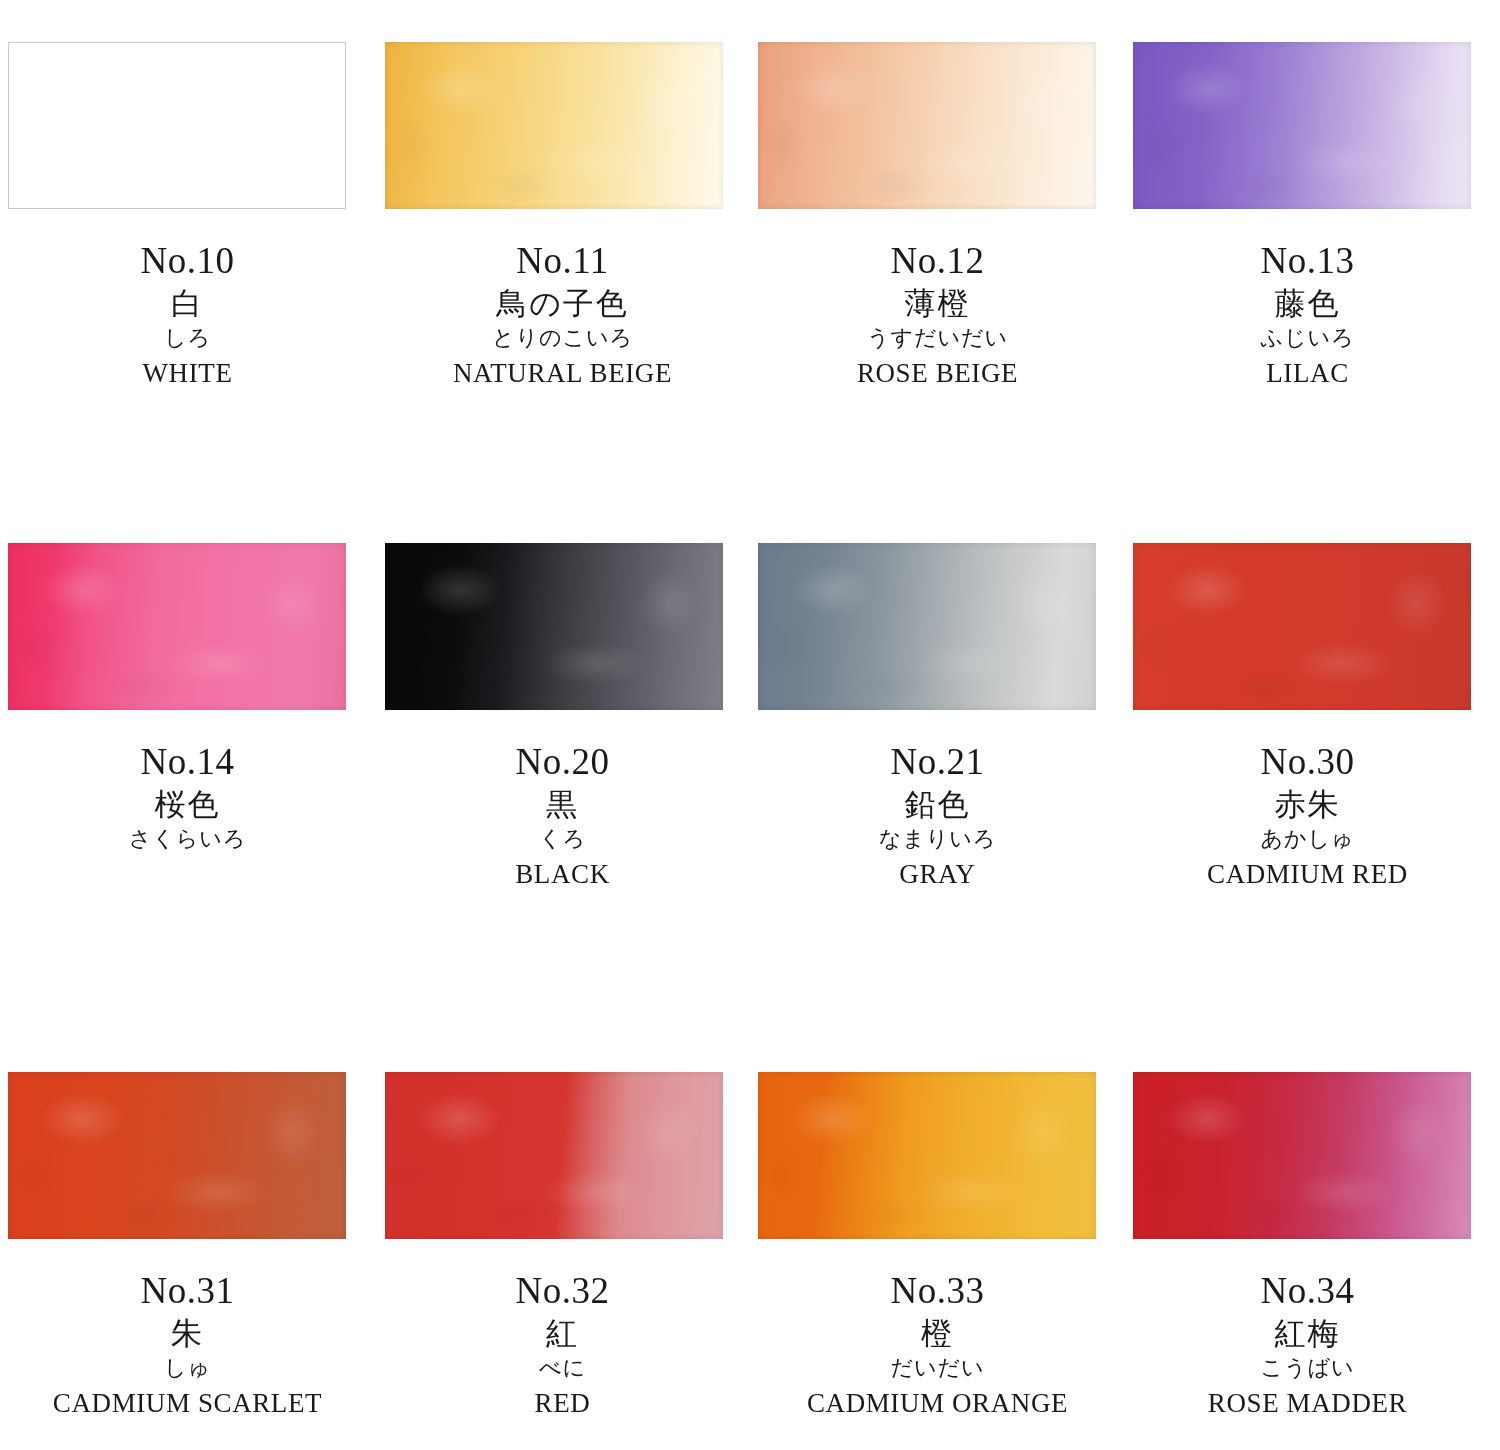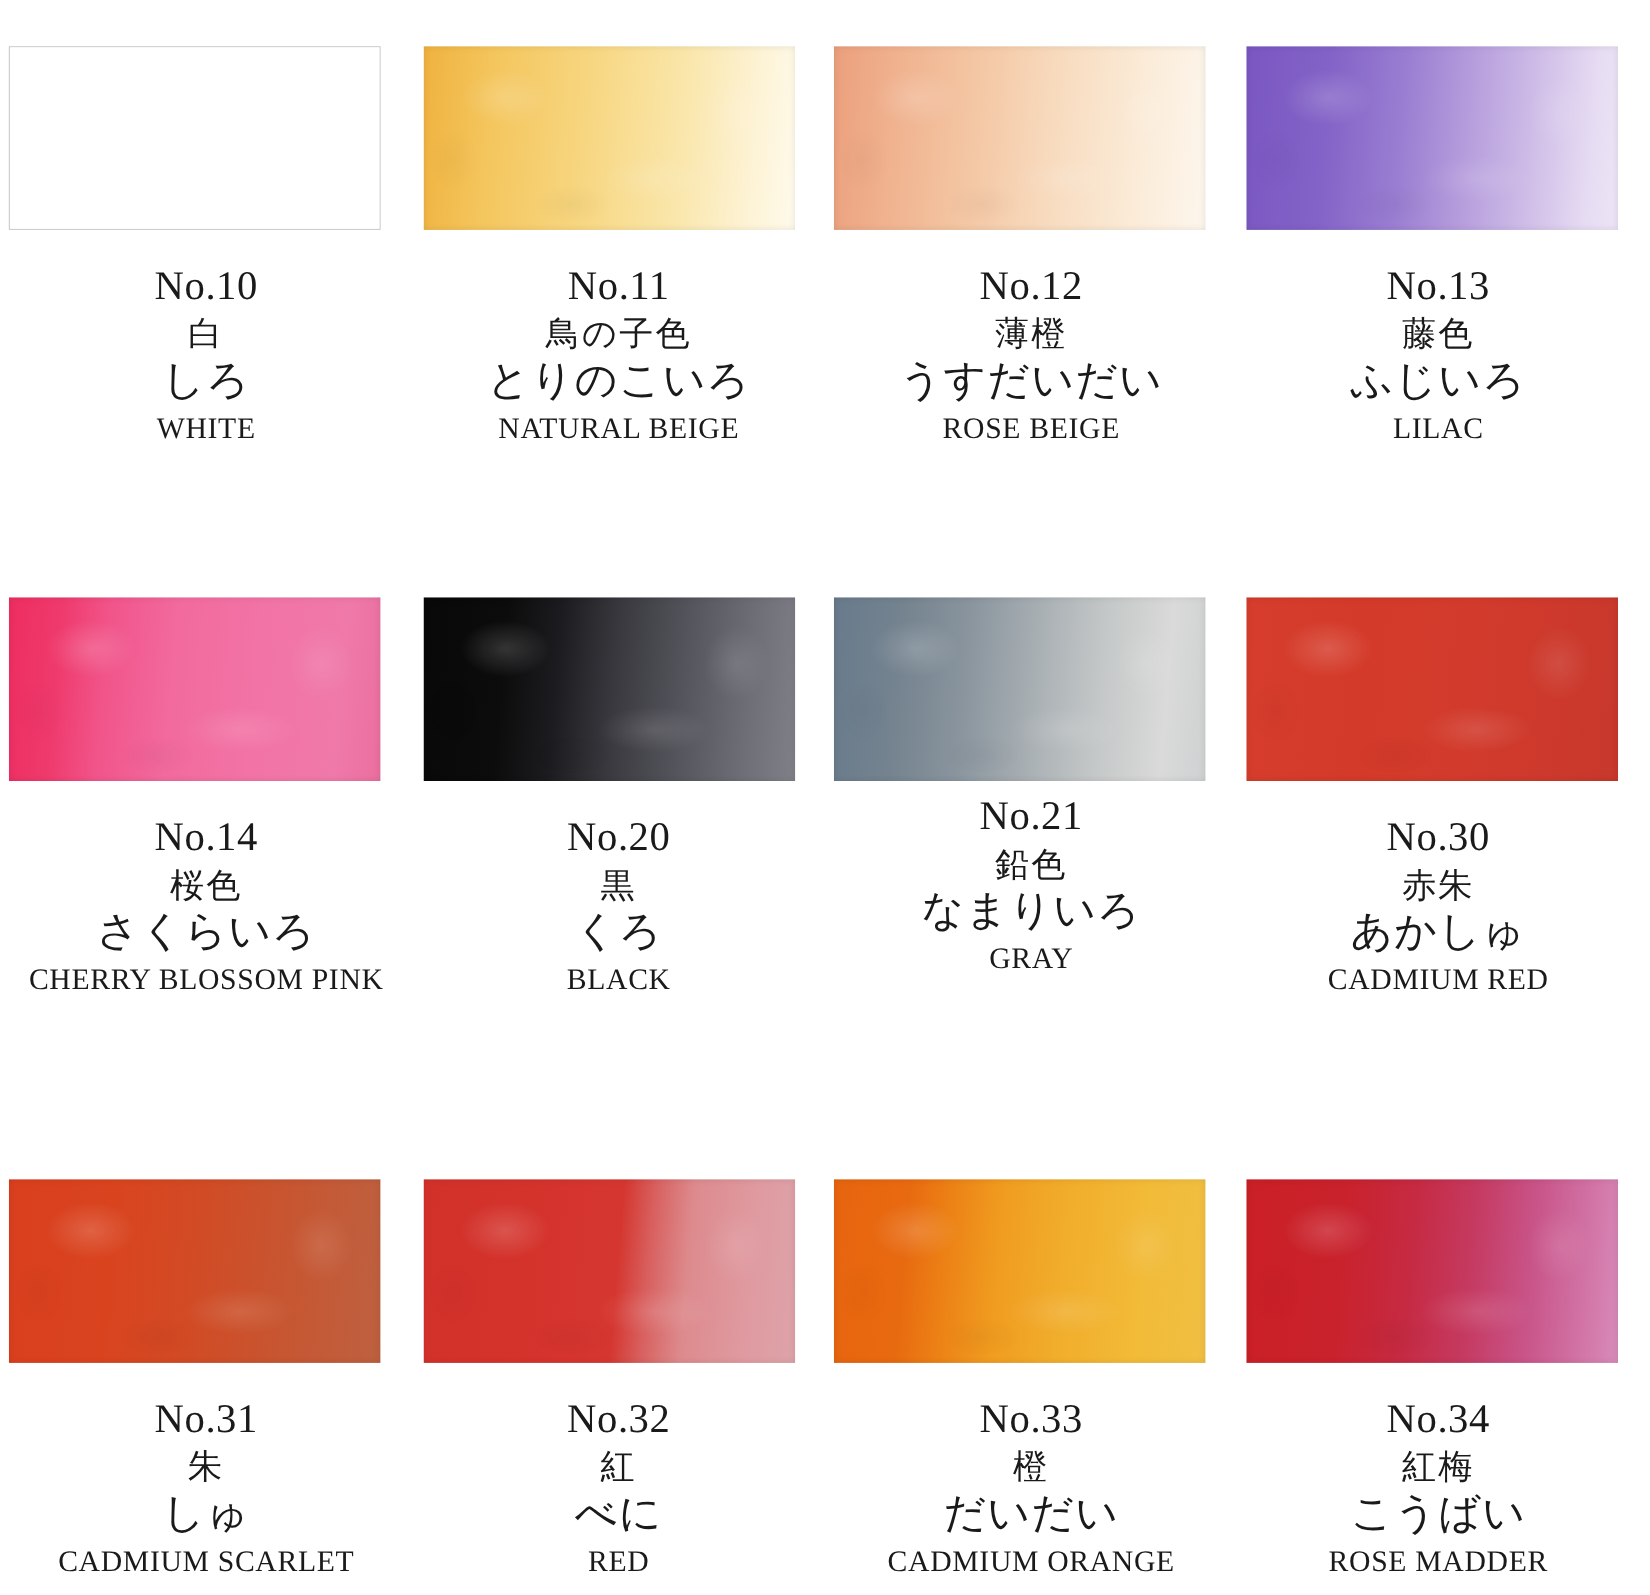--- a/index.html
+++ b/index.html
@@ -75,21 +75,21 @@
     margin-top: 20px;
     white-space: nowrap;
   }
   .cap-kanji {
     font-size: 31px;
     margin-top: 9px;
     letter-spacing: 2px;
     white-space: nowrap;
   }
   .cap-kana {
-    font-size: 38px;
+    font-size: 22px;
     margin-top: 8px;
     letter-spacing: 1px;
     white-space: nowrap;
   }
   .cap-en {
     font-size: 27px;
     margin-top: 11px;
     letter-spacing: .6px;
     white-space: nowrap;
   }
@@ -152,21 +152,20 @@
       <div class="swatch">
         <div class="paint" style="background: linear-gradient(95deg, rgb(238, 45, 96) 0%, rgb(239, 58, 109) 14%, rgb(241, 84, 137) 26%, rgb(242, 106, 158) 44%, rgb(242, 116, 166) 68%, rgb(239, 121, 169) 88%, rgb(234, 111, 159) 100%);"></div>
         <div class="grain"></div>
         <div class="edge"></div>
       </div>
     </div>
     <div class="caption" style="position: absolute; left: 0px; top: 723px;">
       <div class="cap-no">No.14</div>
       <div class="cap-kanji">桜色</div>
       <div class="cap-kana">さくらいろ</div>
-      <div class="cap-en">CHERRY BLOSSOM PINK</div>
     </div>
     <div class="swatch-cell" style="left: 385px; top: 543px;">
       <div class="swatch">
         <div class="paint" style="background: linear-gradient(95deg, rgb(8, 8, 8) 0%, rgb(12, 12, 12) 22%, rgb(28, 28, 32) 36%, rgb(58, 58, 64) 52%, rgb(86, 86, 94) 70%, rgb(110, 110, 119) 86%, rgb(128, 128, 137) 100%);"></div>
         <div class="grain"></div>
         <div class="edge"></div>
       </div>
     </div>
     <div class="caption" style="position: absolute; left: 375px; top: 723px;">
       <div class="cap-no">No.20</div>
@@ -174,21 +173,21 @@
       <div class="cap-kana">くろ</div>
       <div class="cap-en">BLACK</div>
     </div>
     <div class="swatch-cell" style="left: 758px; top: 543px;">
       <div class="swatch">
         <div class="paint" style="background: linear-gradient(95deg, rgb(104, 122, 140) 0%, rgb(116, 131, 143) 18%, rgb(138, 149, 158) 36%, rgb(169, 176, 180) 54%, rgb(198, 201, 201) 72%, rgb(217, 218, 217) 88%, rgb(207, 209, 210) 100%);"></div>
         <div class="grain"></div>
         <div class="edge"></div>
       </div>
     </div>
-    <div class="caption" style="position: absolute; left: 750px; top: 704px;">
+    <div class="caption" style="position: absolute; left: 750px; top: 723px;">
       <div class="cap-no">No.21</div>
       <div class="cap-kanji">鉛色</div>
       <div class="cap-kana">なまりいろ</div>
       <div class="cap-en">GRAY</div>
     </div>
     <div class="swatch-cell" style="left: 1133px; top: 543px;">
       <div class="swatch">
         <div class="paint" style="background: linear-gradient(95deg, rgb(214, 61, 44) 0%, rgb(212, 58, 41) 30%, rgb(210, 59, 44) 58%, rgb(205, 57, 44) 80%, rgb(200, 56, 44) 100%);"></div>
         <div class="grain"></div>
         <div class="edge"></div>

